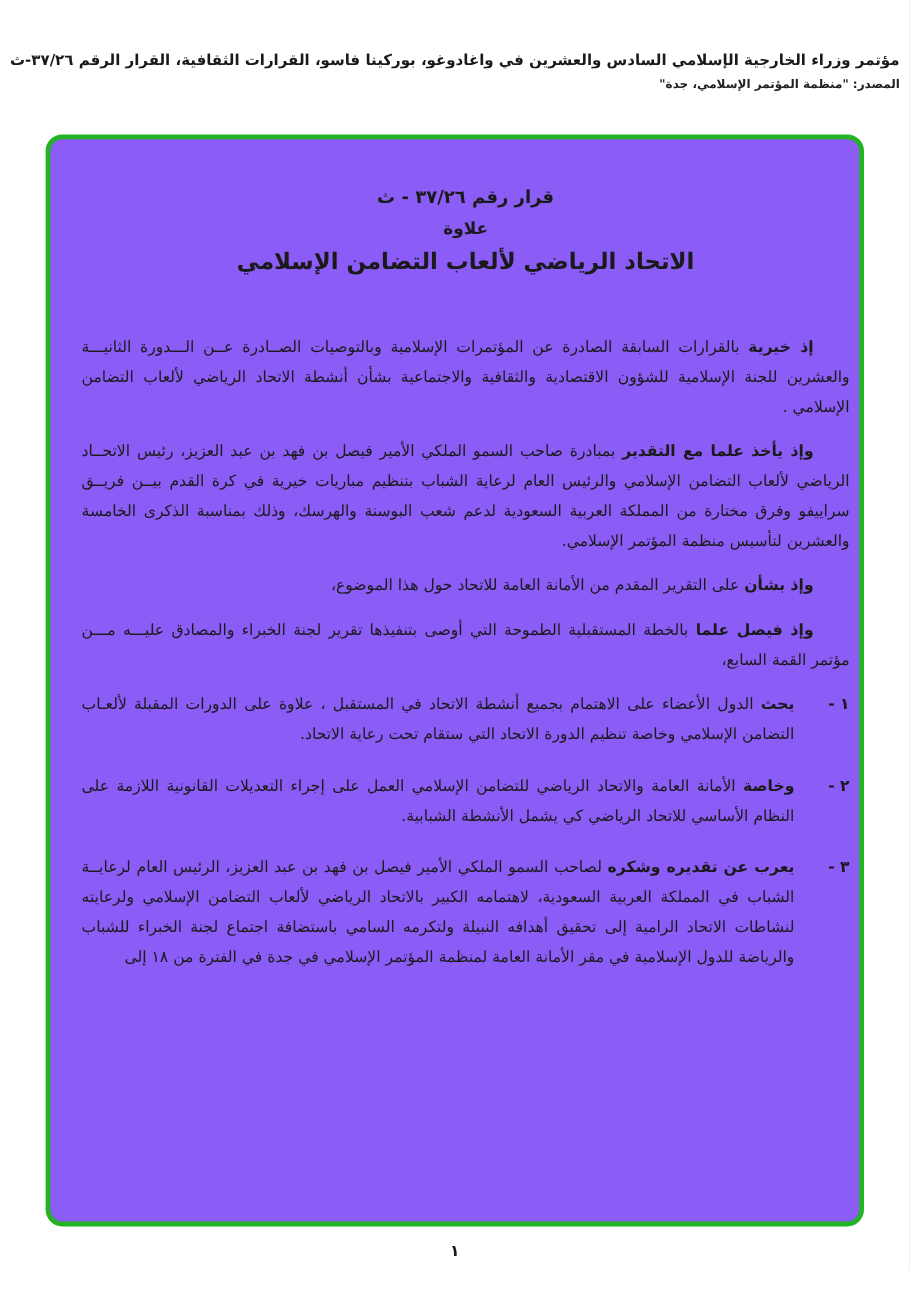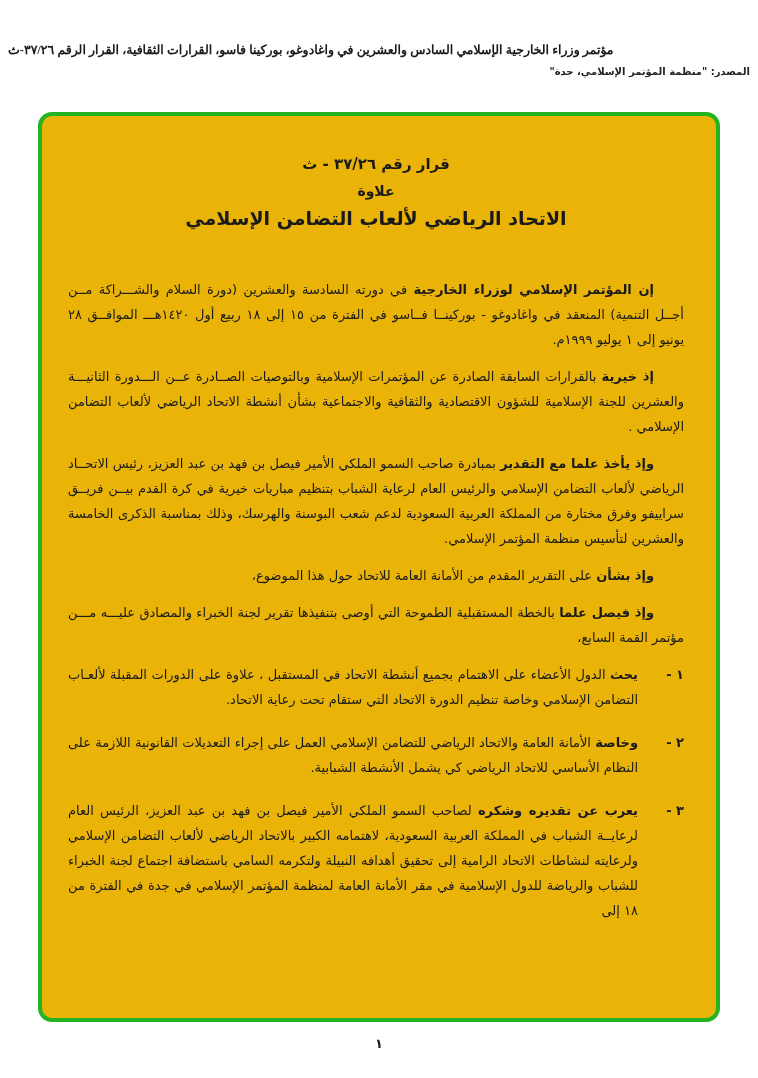--- a/index.html
+++ b/index.html
@@ -23,45 +23,44 @@
   }
   .top-header {
     position: absolute;
     top: 42px;
     right: 8px;
     left: 8px;
   }
   .header-line1 {
     font-size: 12.5px;
     font-weight: bold;
-    text-align: left;
+    text-align: center;
     letter-spacing: 0.1px;
     white-space: nowrap;
     overflow: hidden;
-    font-family: Liberation Serif, serif;
   }
   .header-line2 {
     margin-top: 8px;
     font-size: 10px;
     font-weight: bold;
     text-align: right;
     color: #222222;
   }
   .resolution-box {
     position: absolute;
     top: 112px;
     right: 38px;
     width: 682px;
     height: 910px;
     box-sizing: border-box;
     border: 4px solid var(--border-green, #22b422);
     border-radius: 14px;
-    padding: 36px 32px 14px 26px;
+    padding: 36px 8px 14px 26px;
     overflow: hidden;
-    background: #eab308;
+    background: #8b5cf6;
   }
   .title-block {
     text-align: center;
     margin-bottom: 46px;
   }
   .title-number {
     font-size: 15px;
     font-weight: bold;
     line-height: 25px;
   }
@@ -129,21 +128,20 @@
   <div class="resolution-box">
 
     <div class="title-block">
       <div class="title-number">قرار رقم ٣٧/٢٦ - ث</div>
       <div class="title-concerning">علاوة</div>
       <div class="title-subject">الاتحاد الرياضي لألعاب التضامن الإسلامي</div>
     </div>
 
     <div class="body-text">
 
-      <p class="para"><b class="lead">إن المؤتمر الإسلامي لوزراء الخارجية</b><span> في دورته السادسة والعشرين (دورة السلام والشـــراكة مــن أجــل التنمية) المنعقد في واغادوغو - بوركينــا فــاسو في الفترة من ١٥ إلى ١٨ ربيع أول ١٤٢٠هـــ الموافــق ٢٨ يونيو إلى ١ يوليو ١٩٩٩م.</span></p>
 
       <p class="para"><b class="lead">إذ خيرية</b><span> بالقرارات السابقة الصادرة عن المؤتمرات الإسلامية وبالتوصيات الصــادرة عــن الـــدورة الثانيـــة والعشرين للجنة الإسلامية للشؤون الاقتصادية والثقافية والاجتماعية بشأن أنشطة الاتحاد الرياضي لألعاب التضامن الإسلامي .</span></p>
 
       <p class="para"><b class="lead">وإذ يأخذ علما مع التقدير</b><span> بمبادرة صاحب السمو الملكي الأمير فيصل بن فهد بن عبد العزيز، رئيس الاتحــاد الرياضي لألعاب التضامن الإسلامي والرئيس العام لرعاية الشباب بتنظيم مباريات خيرية في كرة القدم بيــن فريــق سراييفو وفرق مختارة من المملكة العربية السعودية لدعم شعب البوسنة والهرسك، وذلك بمناسبة الذكرى الخامسة والعشرين لتأسيس منظمة المؤتمر الإسلامي.</span></p>
 
       <p class="para"><b class="lead">وإذ بشأن</b><span> على التقرير المقدم من الأمانة العامة للاتحاد حول هذا الموضوع،</span></p>
 
       <p class="para"><b class="lead">وإذ فيصل علما</b><span> بالخطة المستقبلية الطموحة التي أوصى بتنفيذها تقرير لجنة الخبراء والمصادق عليـــه مـــن مؤتمر القمة السابع،</span></p>
 
       <div class="items">

